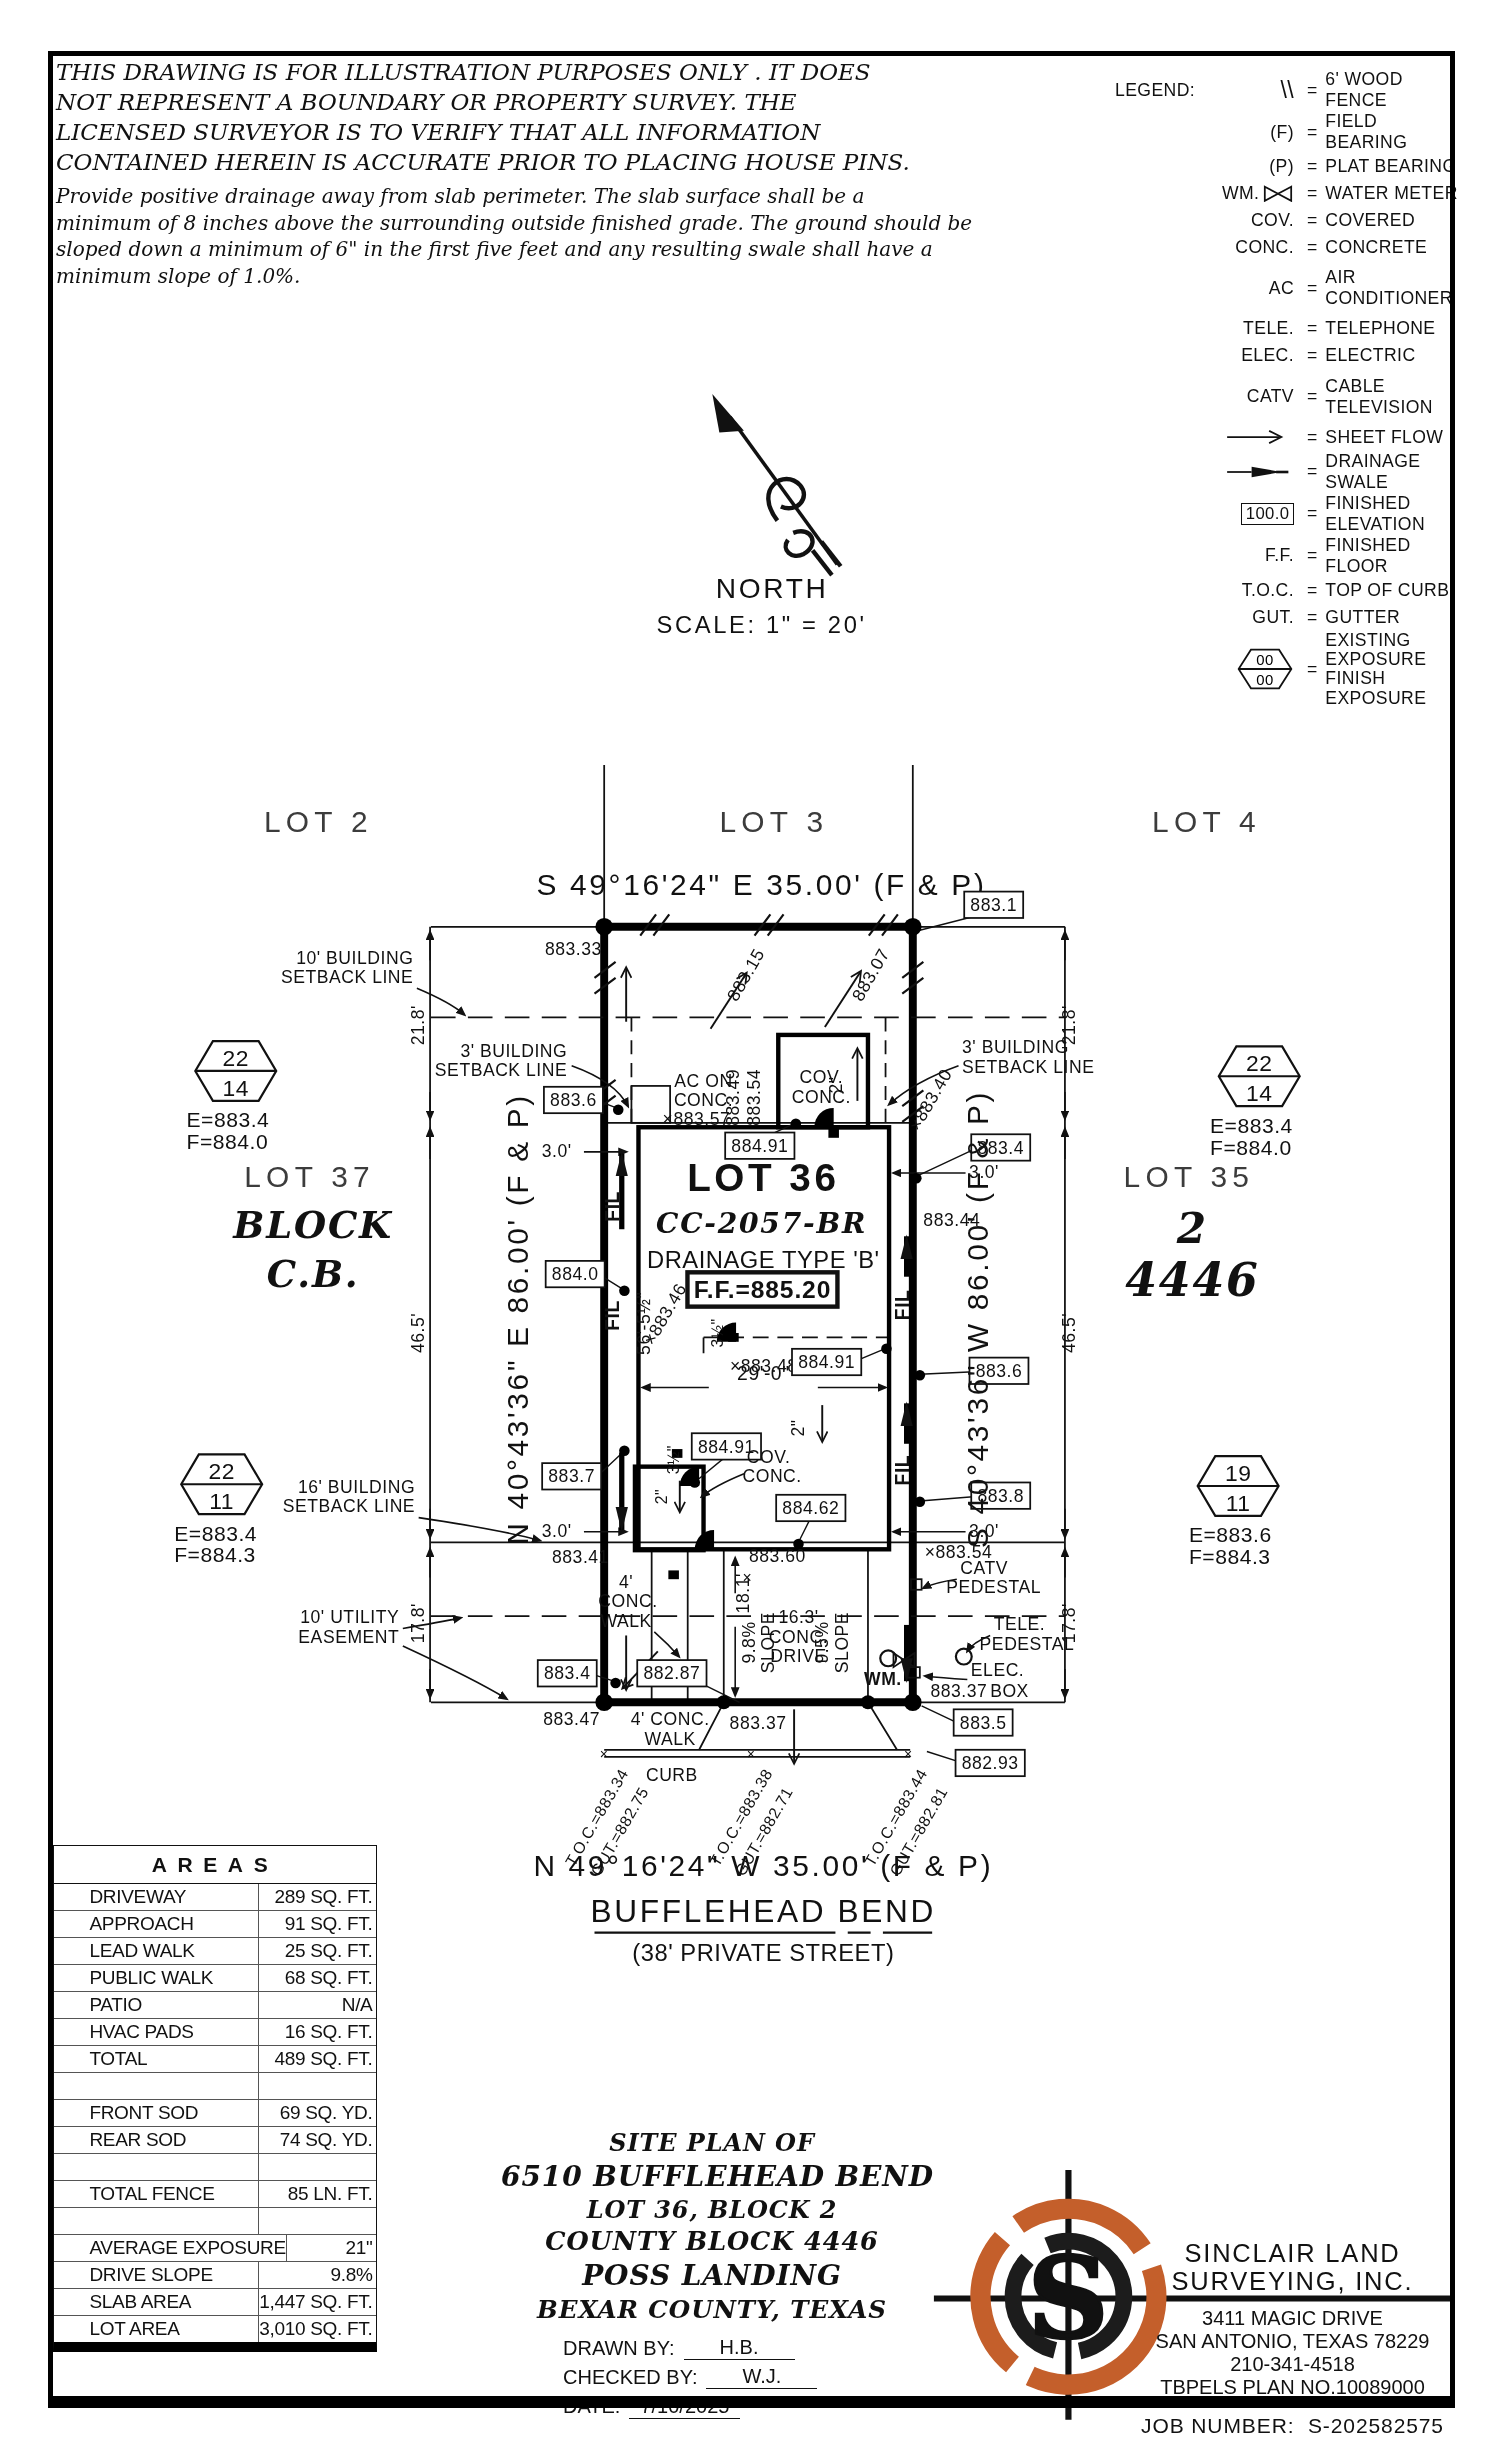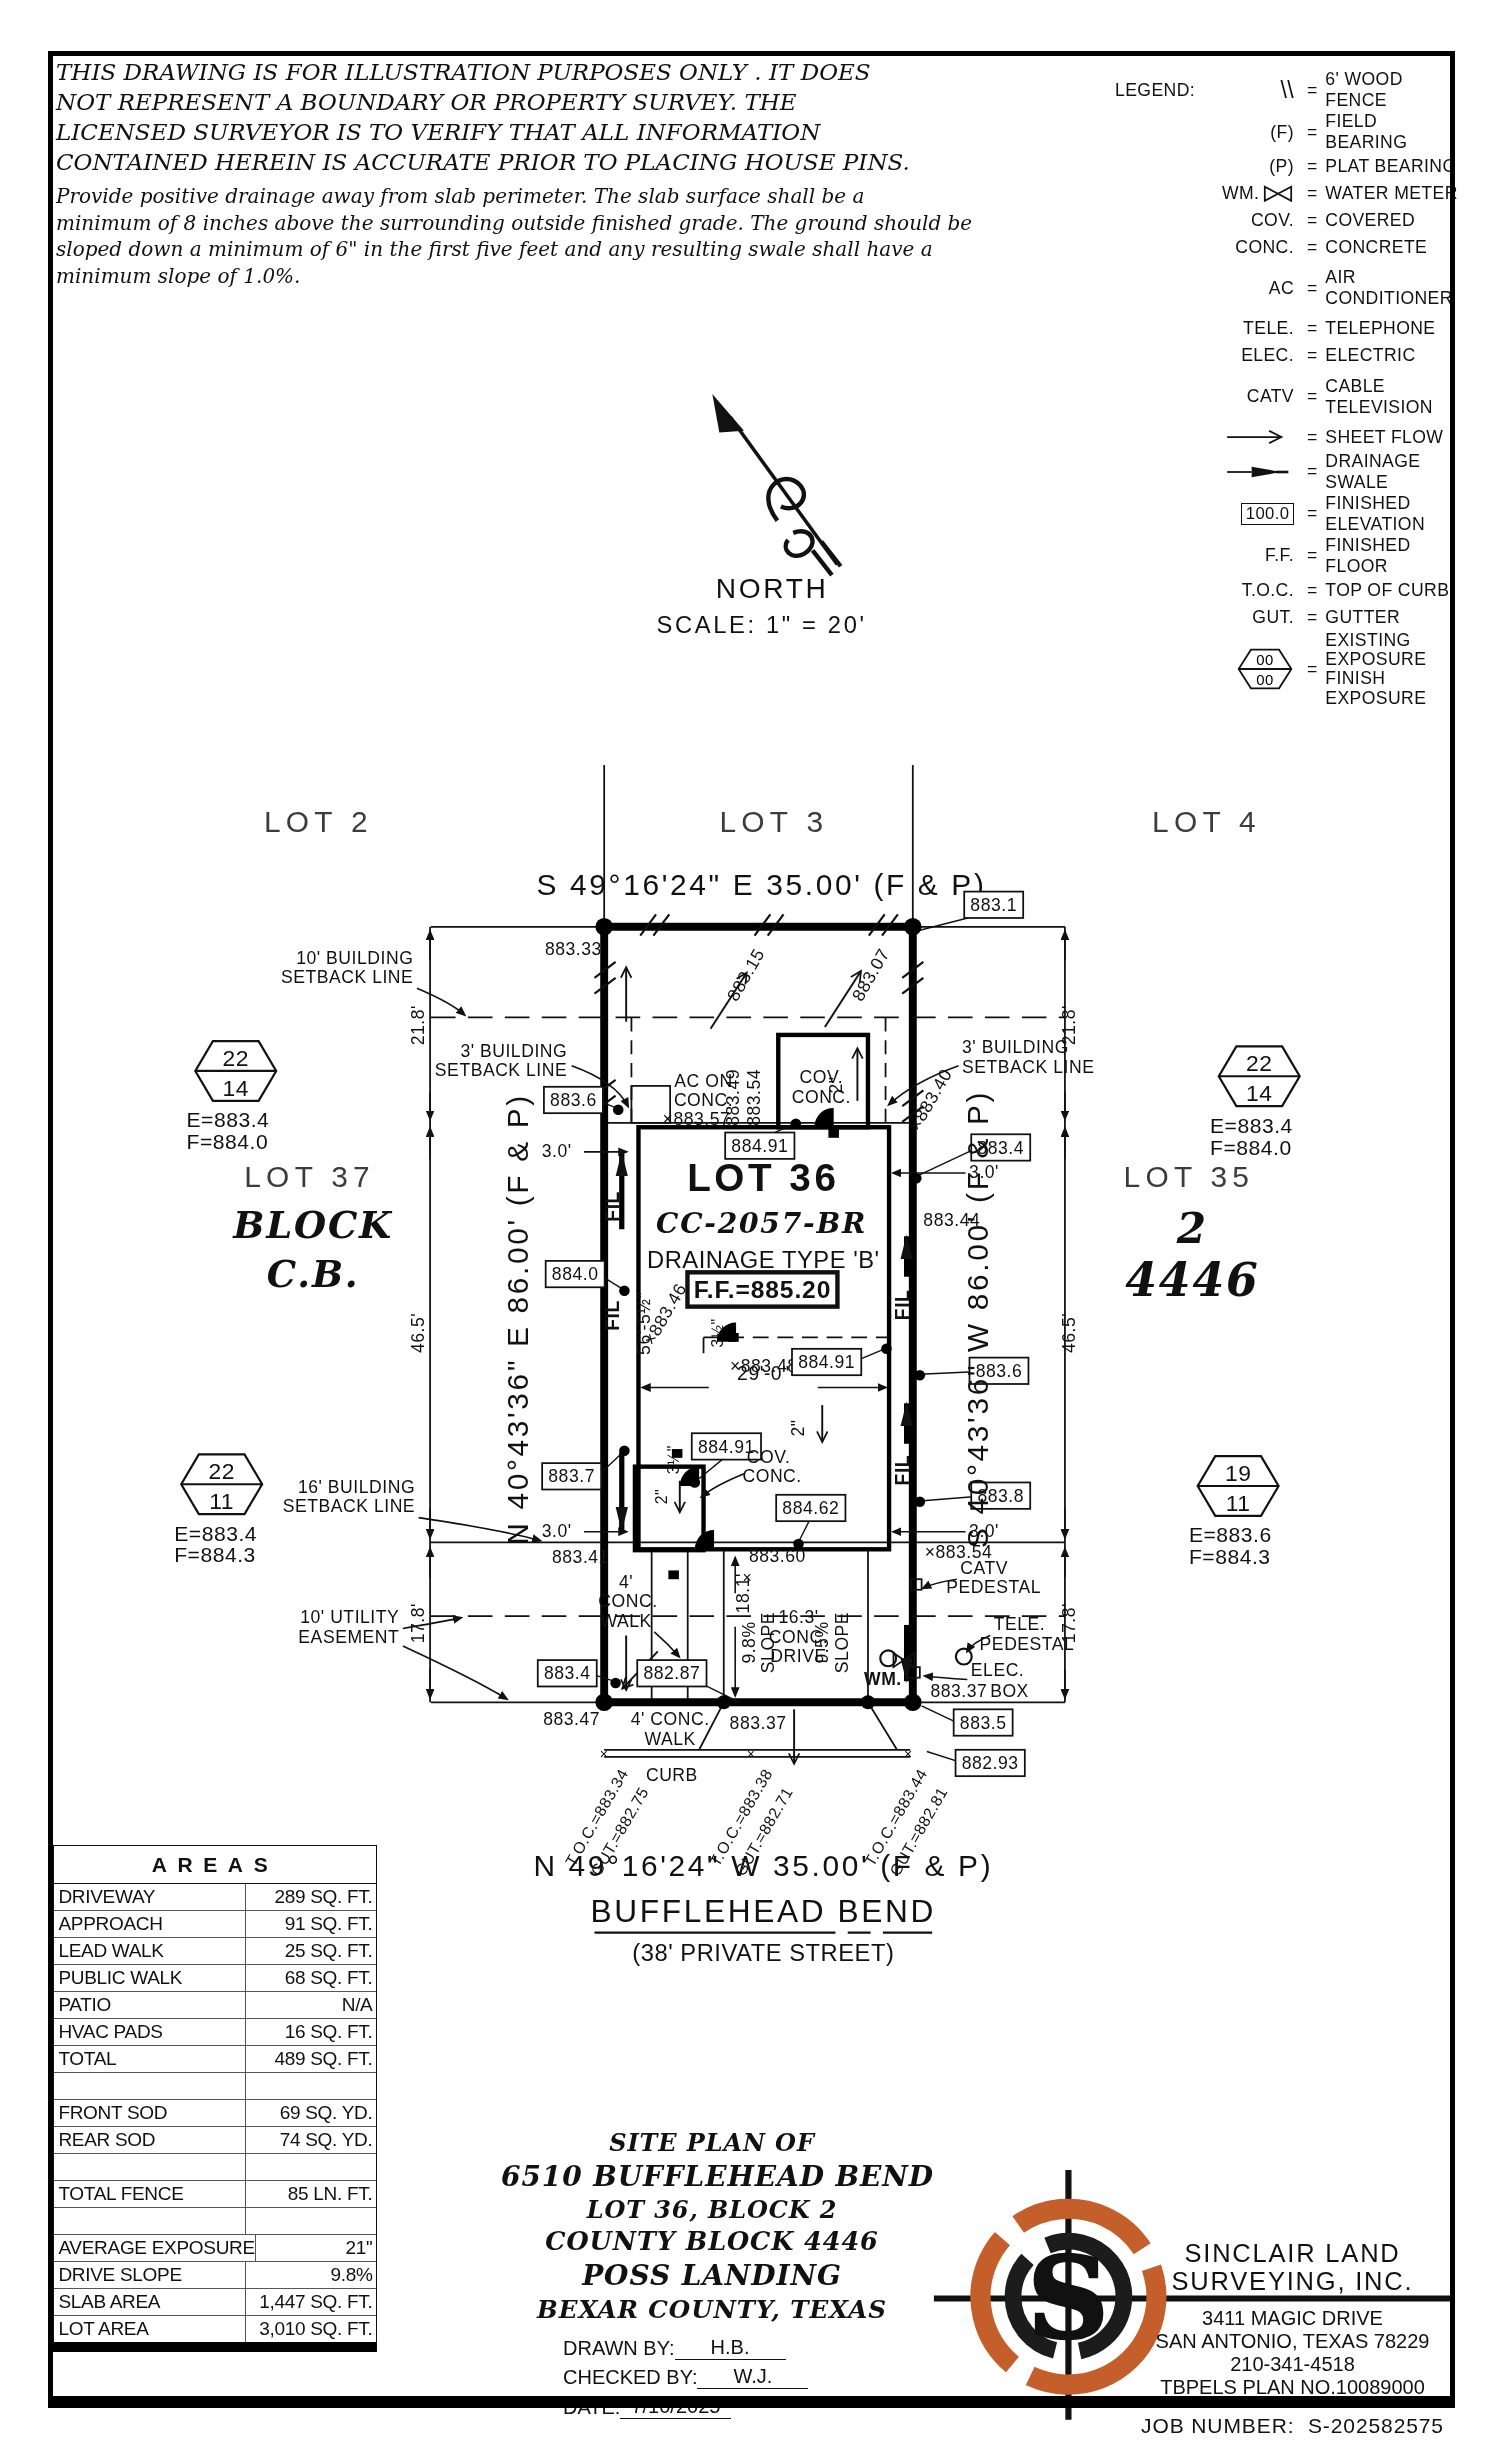--- a/index.html
+++ b/index.html
@@ -30,29 +30,29 @@
   text.b{font-weight:bold;}
   text.brg{letter-spacing:3px;}
   text.iserb{font-family:"DejaVu Serif",serif;font-style:italic;font-weight:bold;letter-spacing:2px;}
   text.boldbox{font-weight:bold;letter-spacing:1px;}
   text.logos{font-family:"DejaVu Serif",serif;font-weight:bold;}
   rect.bx{fill:#fff;stroke:#111;stroke-width:2;}
   rect.bbx{fill:#fff;stroke:#111;stroke-width:5;}
   
   #areas{left:53px;top:1845px;width:322px;border:1.8px solid #111;border-bottom:10.6px solid #000;}
   #areas .hdr{height:37px;line-height:37px;text-align:center;font-size:21px;font-weight:bold;letter-spacing:10.6px;border-bottom:1.8px solid #111;}
-  .trow{display:flex;height:26px;line-height:26px;border-top:1.3px solid #555;font-size:19px;}
+  .trow{display:flex;height:26px;line-height:26px;border-top:1.3px solid #555;font-size:19px;padding-left:31px;}
   .trow:first-of-type{border-top:none;}
   .tlab{flex:0 0 58%;padding-left:4.4px;letter-spacing:-0.3px;white-space:nowrap;}
   .tval{flex:1;text-align:right;padding-right:3.5px;border-left:1.3px solid #555;letter-spacing:-0.3px;white-space:nowrap;}
   
   #titleblock{left:501px;top:2128px;width:422px;text-align:center;font-family:"DejaVu Serif",serif;font-style:italic;font-weight:bold;}
   #titleblock .tl{line-height:1.28;letter-spacing:0.9px;white-space:nowrap;}
   #signoff{left:563px;top:2336px;width:317px;font-size:20px;}
-  #signoff .srow{margin-bottom:5.3px;display:flex;align-items:flex-end;gap:0;}
+  #signoff .srow{margin-bottom:5.3px;display:flex;align-items:center;gap:9px;}
   #signoff .sval{border-bottom:1.8px solid #111;min-width:97px;text-align:center;padding:0 7px;}
   
   #firm{left:1136px;top:2239px;width:313px;text-align:center;}
   #firm .n{font-size:25.5px;letter-spacing:1.8px;line-height:28px;white-space:nowrap;}
   #firm .a{font-size:20px;line-height:23px;margin-top:12.3px;white-space:nowrap;}
   #firm .j{font-size:21px;margin-top:15px;letter-spacing:0.9px;white-space:nowrap;}
 </style>
 </head>
 <body>
 

